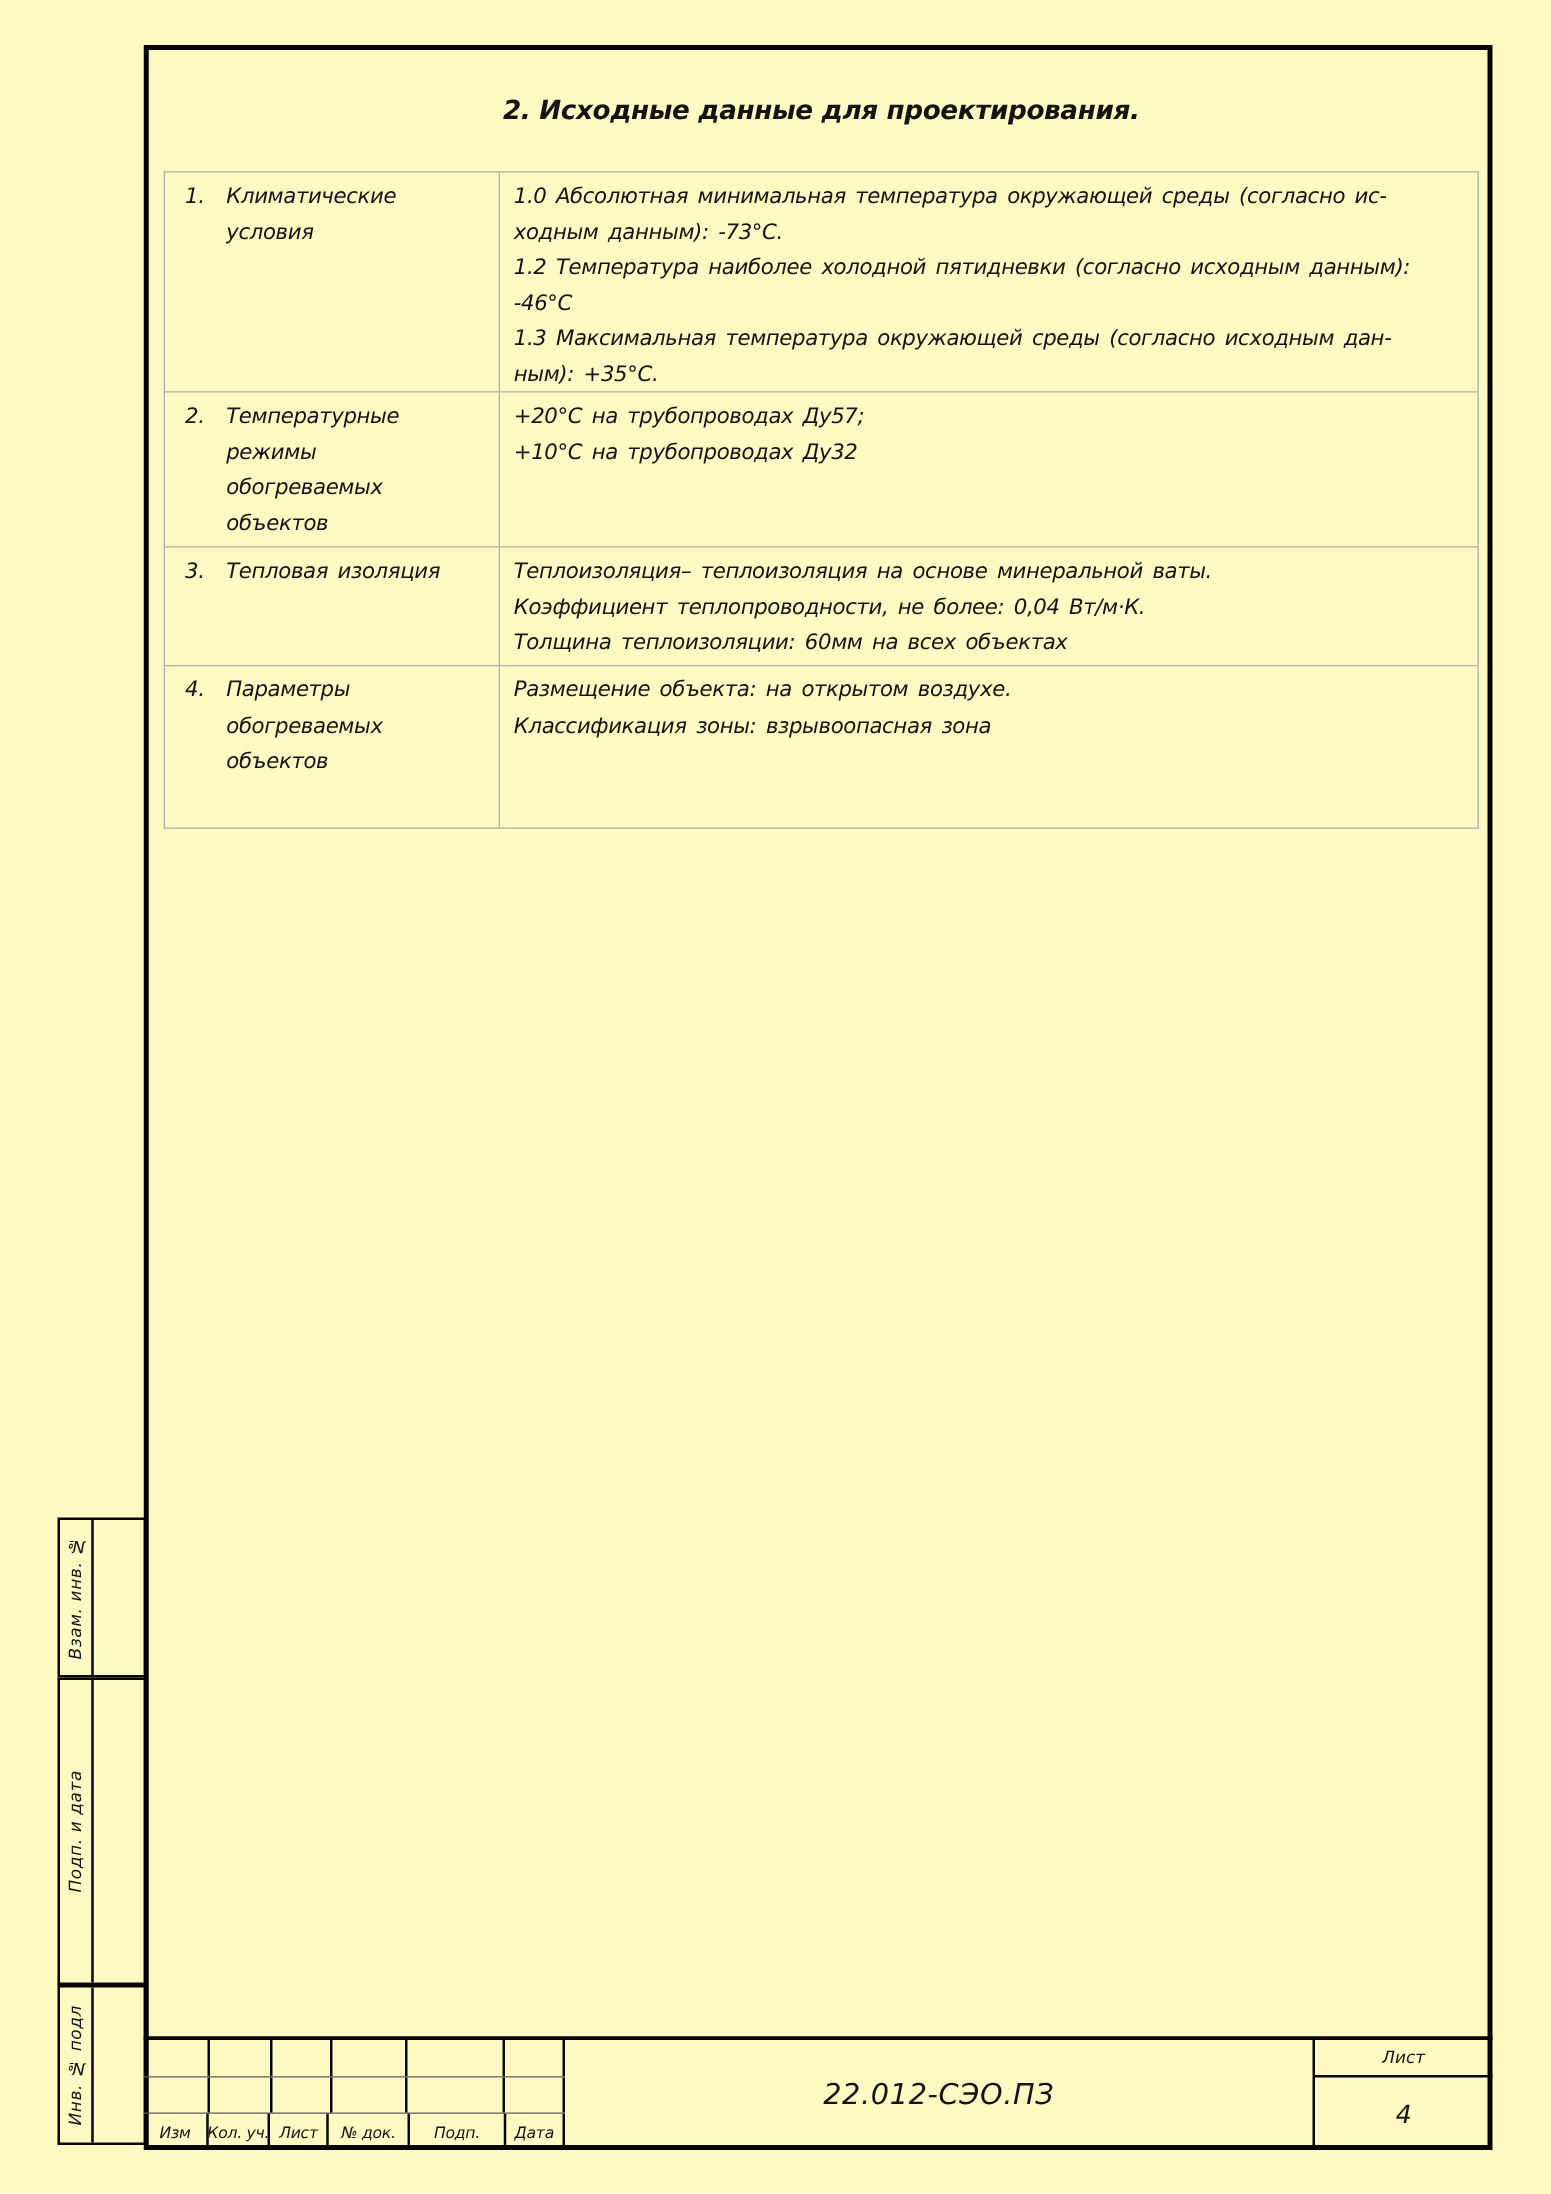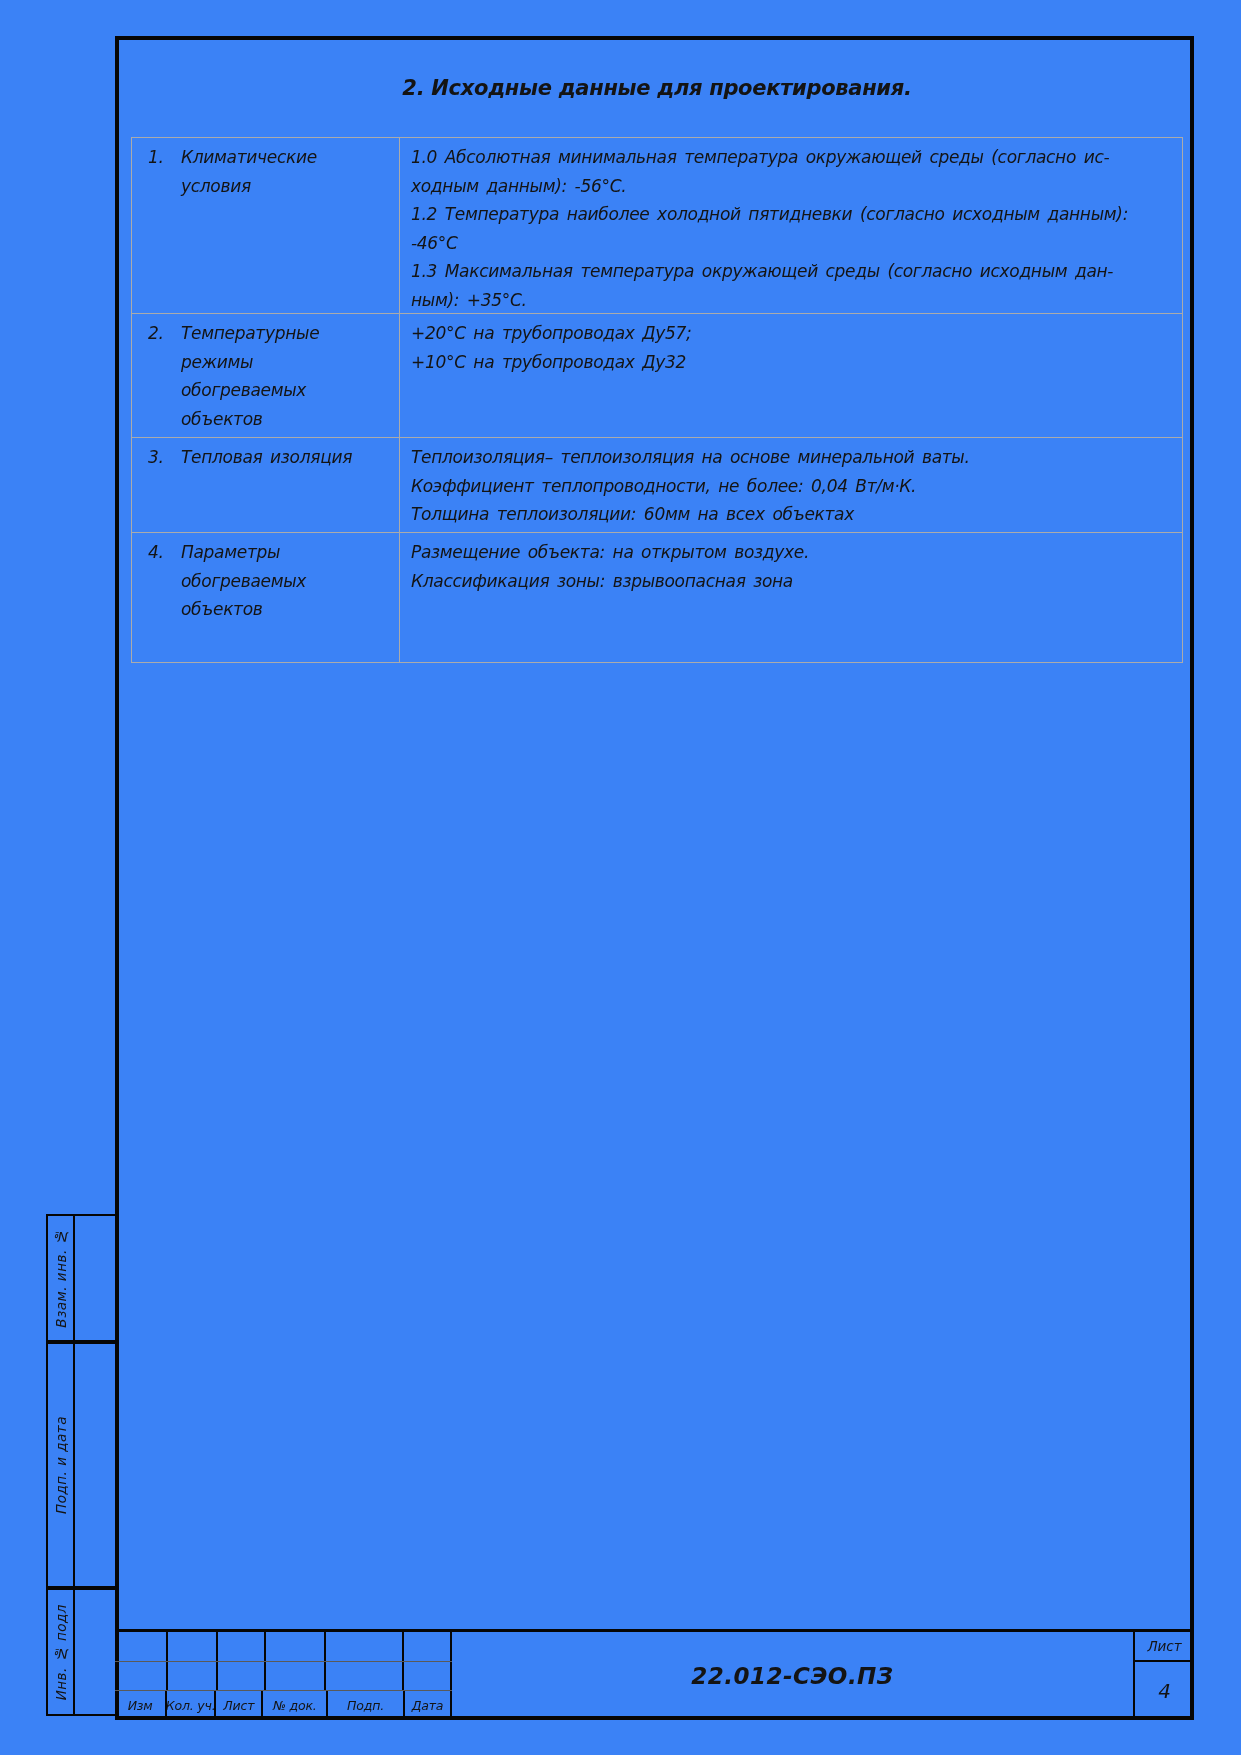--- a/index.html
+++ b/index.html
@@ -1,20 +1,20 @@
 <!DOCTYPE html>
 <html><head>
 <meta charset="utf-8">
 <style>
   * { box-sizing: border-box; margin: 0; padding: 0; }
   html,body { background:#ffffff; }
   .page {
     position: relative;
     width: 1241px; height: 1755px;
-    background: #3b82f6;
+    background: #fef9c3;
     font-family: "DejaVu Sans", sans-serif;
     color: #141414;
     overflow: hidden;
   }
   .abs { position: absolute; }
 
   
   .frame {
     left: 115px; top: 36px;
     width: 1079px; height: 1684px;
@@ -81,24 +81,24 @@
   .rev-table { width: 337px; flex: none; display: flex; flex-direction: column; }
   .rev-row { flex: 1; display: flex; border-bottom: 1px solid #5a5a5a; }
   .rev-row:last-child { border-bottom: none; }
   .rev-cell {
     border-right: 2px solid #060606;
     display: flex; align-items: center; justify-content: center;
     font-size: 12.5px; letter-spacing: -0.2px;
     overflow: hidden; white-space: nowrap;
   }
   .doc-cell {
-    width: 683px; flex: none;
+    width: 600px; flex: none;
     border-right: 2.5px solid #060606;
     display: flex; align-items: center; justify-content: center;
-    font-weight: bold; font-size: 23px; letter-spacing: 0.5px;
+    font-weight: normal; font-size: 23px; letter-spacing: 0.5px;
   }
   .sheet-col { flex: 1; display: flex; flex-direction: column; }
   .sheet-label {
     height: 30px; flex: none;
     border-bottom: 2px solid #060606;
     display: flex; align-items: center; justify-content: center;
     font-size: 13.5px;
   }
   .sheet-num {
     flex: 1;
@@ -119,21 +119,21 @@
       <div class="t-row" style="height: 176px;">
         <div class="cell-name">
           <div class="num">1.</div>
           <div>
             <div>Климатические</div>
             <div>условия</div>
           </div>
         </div>
         <div class="cell-value">
           <div>1.0 Абсолютная минимальная температура окружающей среды (согласно ис-</div>
-          <div>ходным данным): -56°С.</div>
+          <div>ходным данным): -73°С.</div>
           <div>1.2 Температура наиболее холодной пятидневки (согласно исходным данным):</div>
           <div>-46°С</div>
           <div>1.3 Максимальная температура окружающей среды (согласно исходным дан-</div>
           <div>ным): +35°С.</div>
         </div>
       </div>
       <div class="t-row" style="height: 124px;">
         <div class="cell-name">
           <div class="num">2.</div>
           <div>

